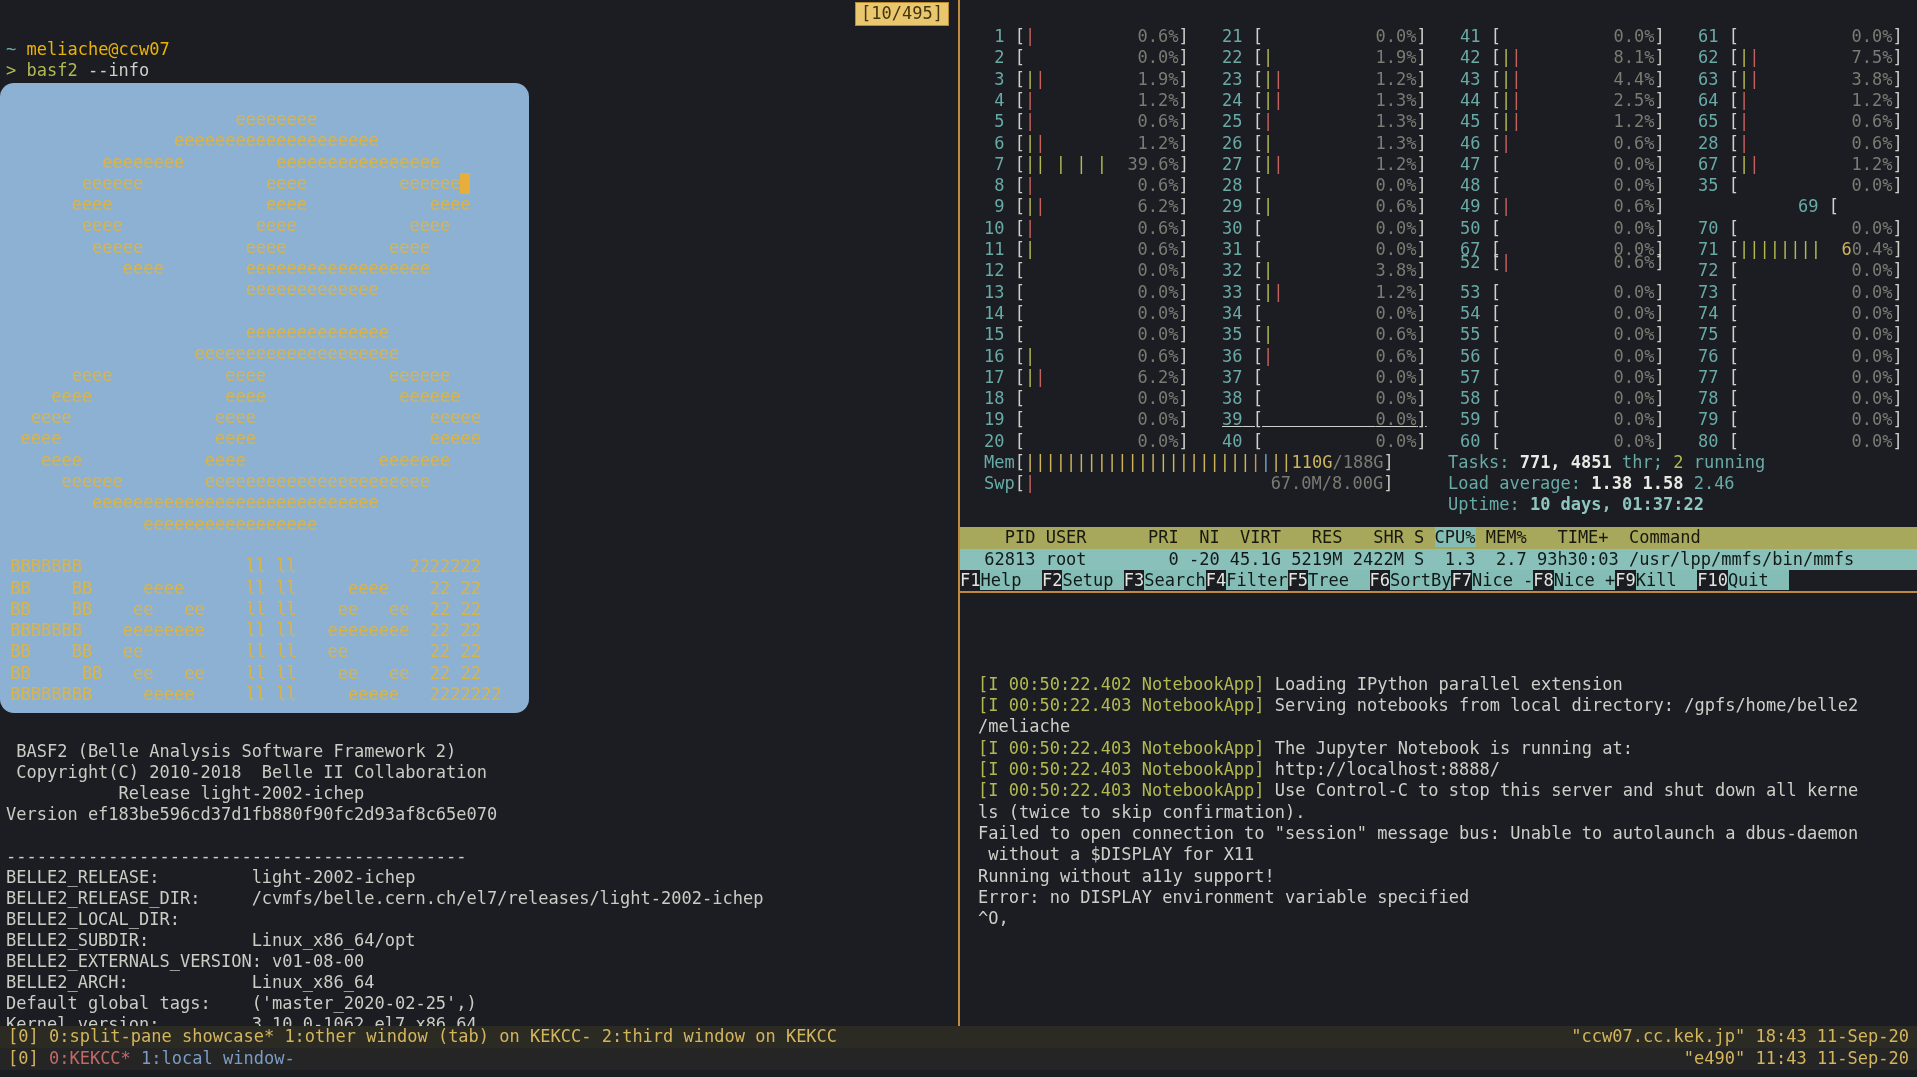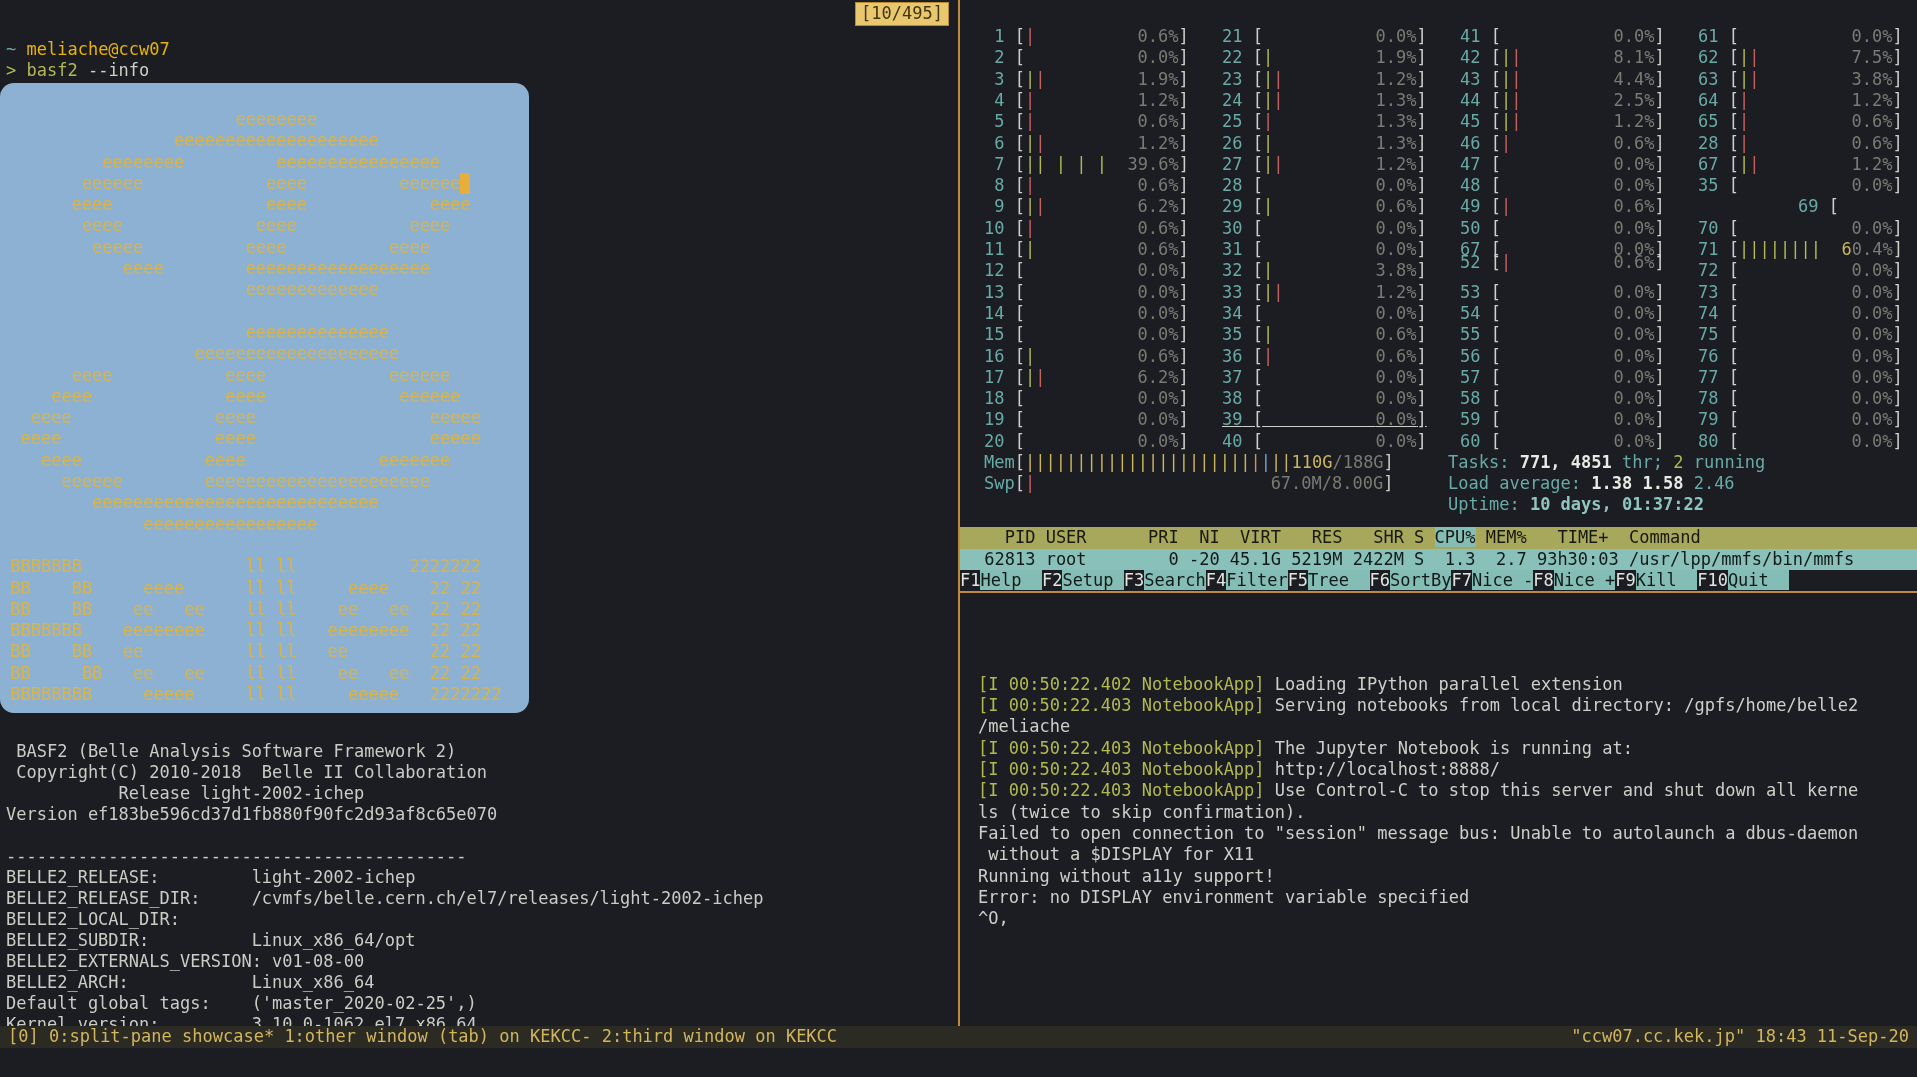--- a/index.html
+++ b/index.html
@@ -223,14 +223,18 @@
   </div>
 
   <div class="flow" style="left:978px;top:610px;" id="jupyter-pane">
     
   <div><span class="c-green">[I 00:50:22.402 NotebookApp]</span><span class="c-fg"> Loading IPython parallel extension</span></div><div><span class="c-green">[I 00:50:22.403 NotebookApp]</span><span class="c-fg"> Serving notebooks from local directory: /gpfs/home/belle2</span></div><div><span class="c-fg">/meliache</span></div><div><span class="c-green">[I 00:50:22.403 NotebookApp]</span><span class="c-fg"> The Jupyter Notebook is running at:</span></div><div><span class="c-green">[I 00:50:22.403 NotebookApp]</span><span class="c-fg"> http://localhost:8888/</span></div><div><span class="c-green">[I 00:50:22.403 NotebookApp]</span><span class="c-fg"> Use Control-C to stop this server and shut down all kerne</span></div><div><span class="c-fg">ls (twice to skip confirmation).</span></div><div><span class="c-fg">Failed to open connection to "session" message bus: Unable to autolaunch a dbus-daemon</span></div><div><span class="c-fg"> without a $DISPLAY for X11</span></div><div><span class="c-fg">Running without a11y support!</span></div><div><span class="c-fg">Error: no DISPLAY environment variable specified</span></div><div><span class="c-fg">^O,</span></div></div>
 
   <div class="sbar sbar1">
     <span class="left" id="sbar1-left"><span class="sb-y">[0] </span><span class="sb-y">0:split-pane showcase*</span><span class="sb-y"> </span><span class="sb-y">1:other window (tab) on KEKCC-</span><span class="sb-y"> </span><span class="sb-y">2:third window on KEKCC</span></span>
     <span class="right sb-y">"ccw07.cc.kek.jp" 18:43 11-Sep-20</span>
   </div>
+  <div class="sbar sbar2">
+    <span class="left" id="sbar2-left"><span class="sb-y">[0] </span><span class="sb-r">0:KEKCC*</span><span class="sb-y"> </span><span class="sb-b">1:local window-</span></span>
+    <span class="right sb-y">"e490" 11:43 11-Sep-20</span>
+  </div>
 
 </div>
 
 </body></html>

